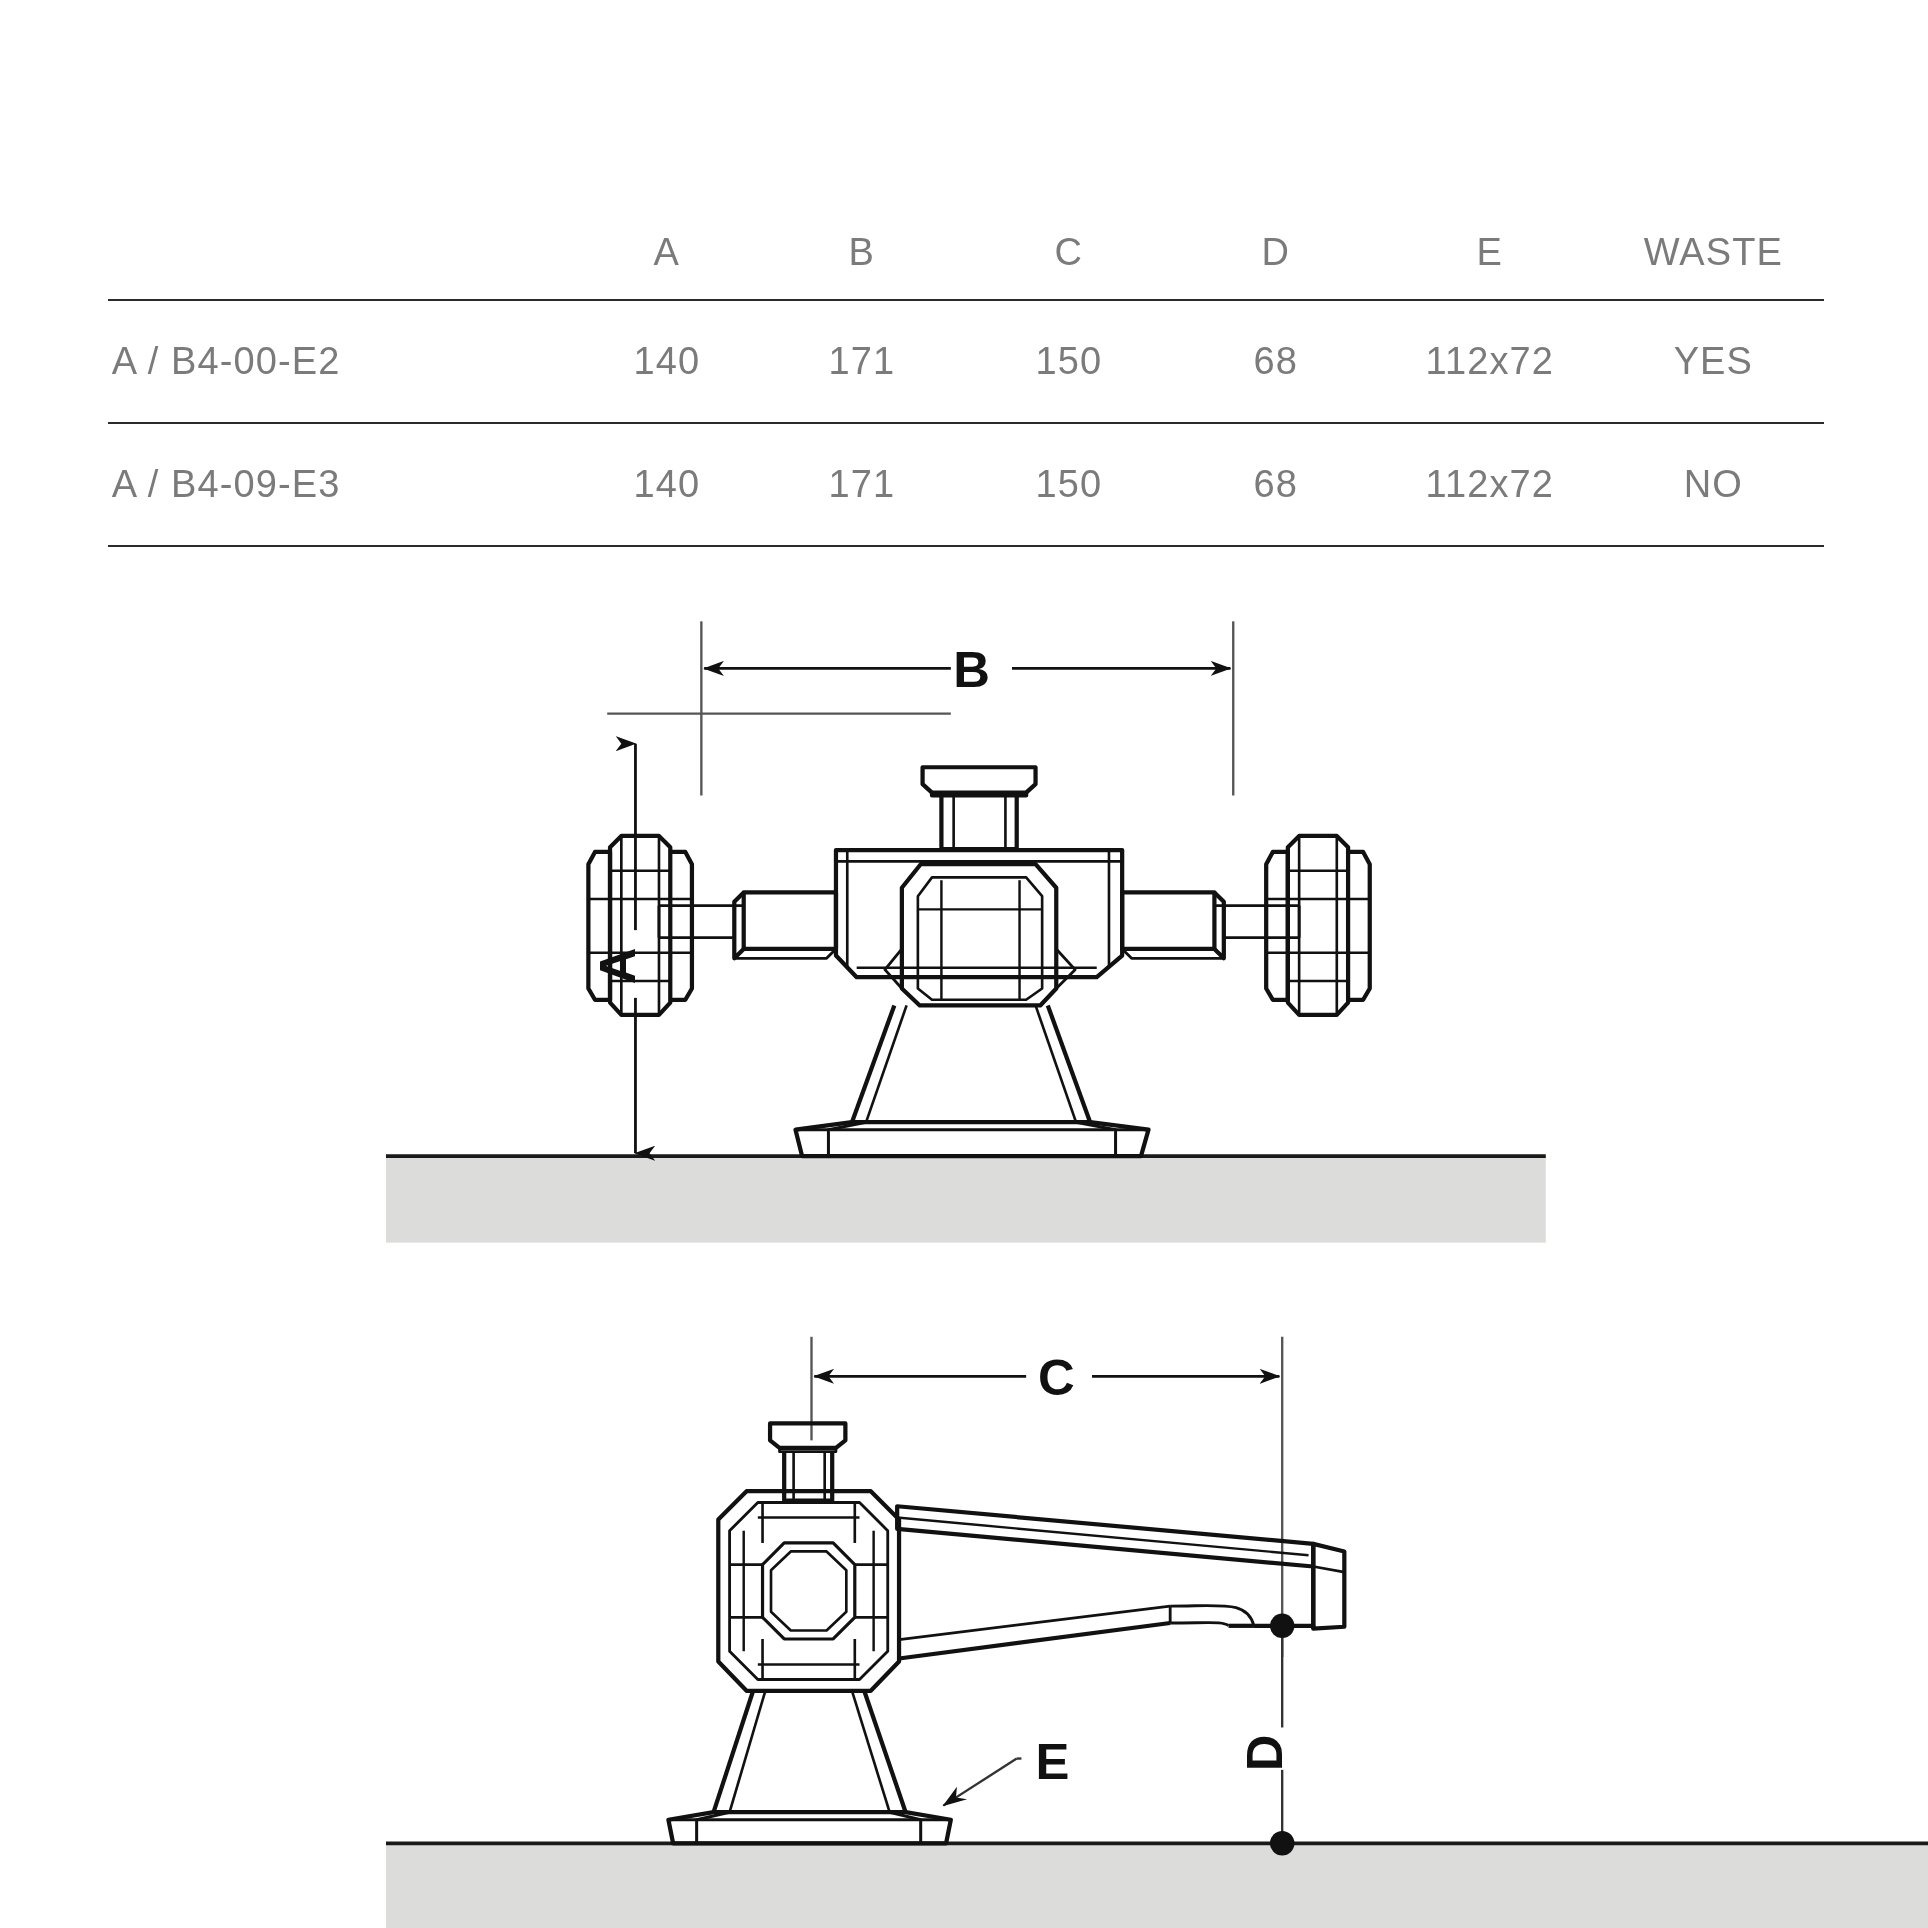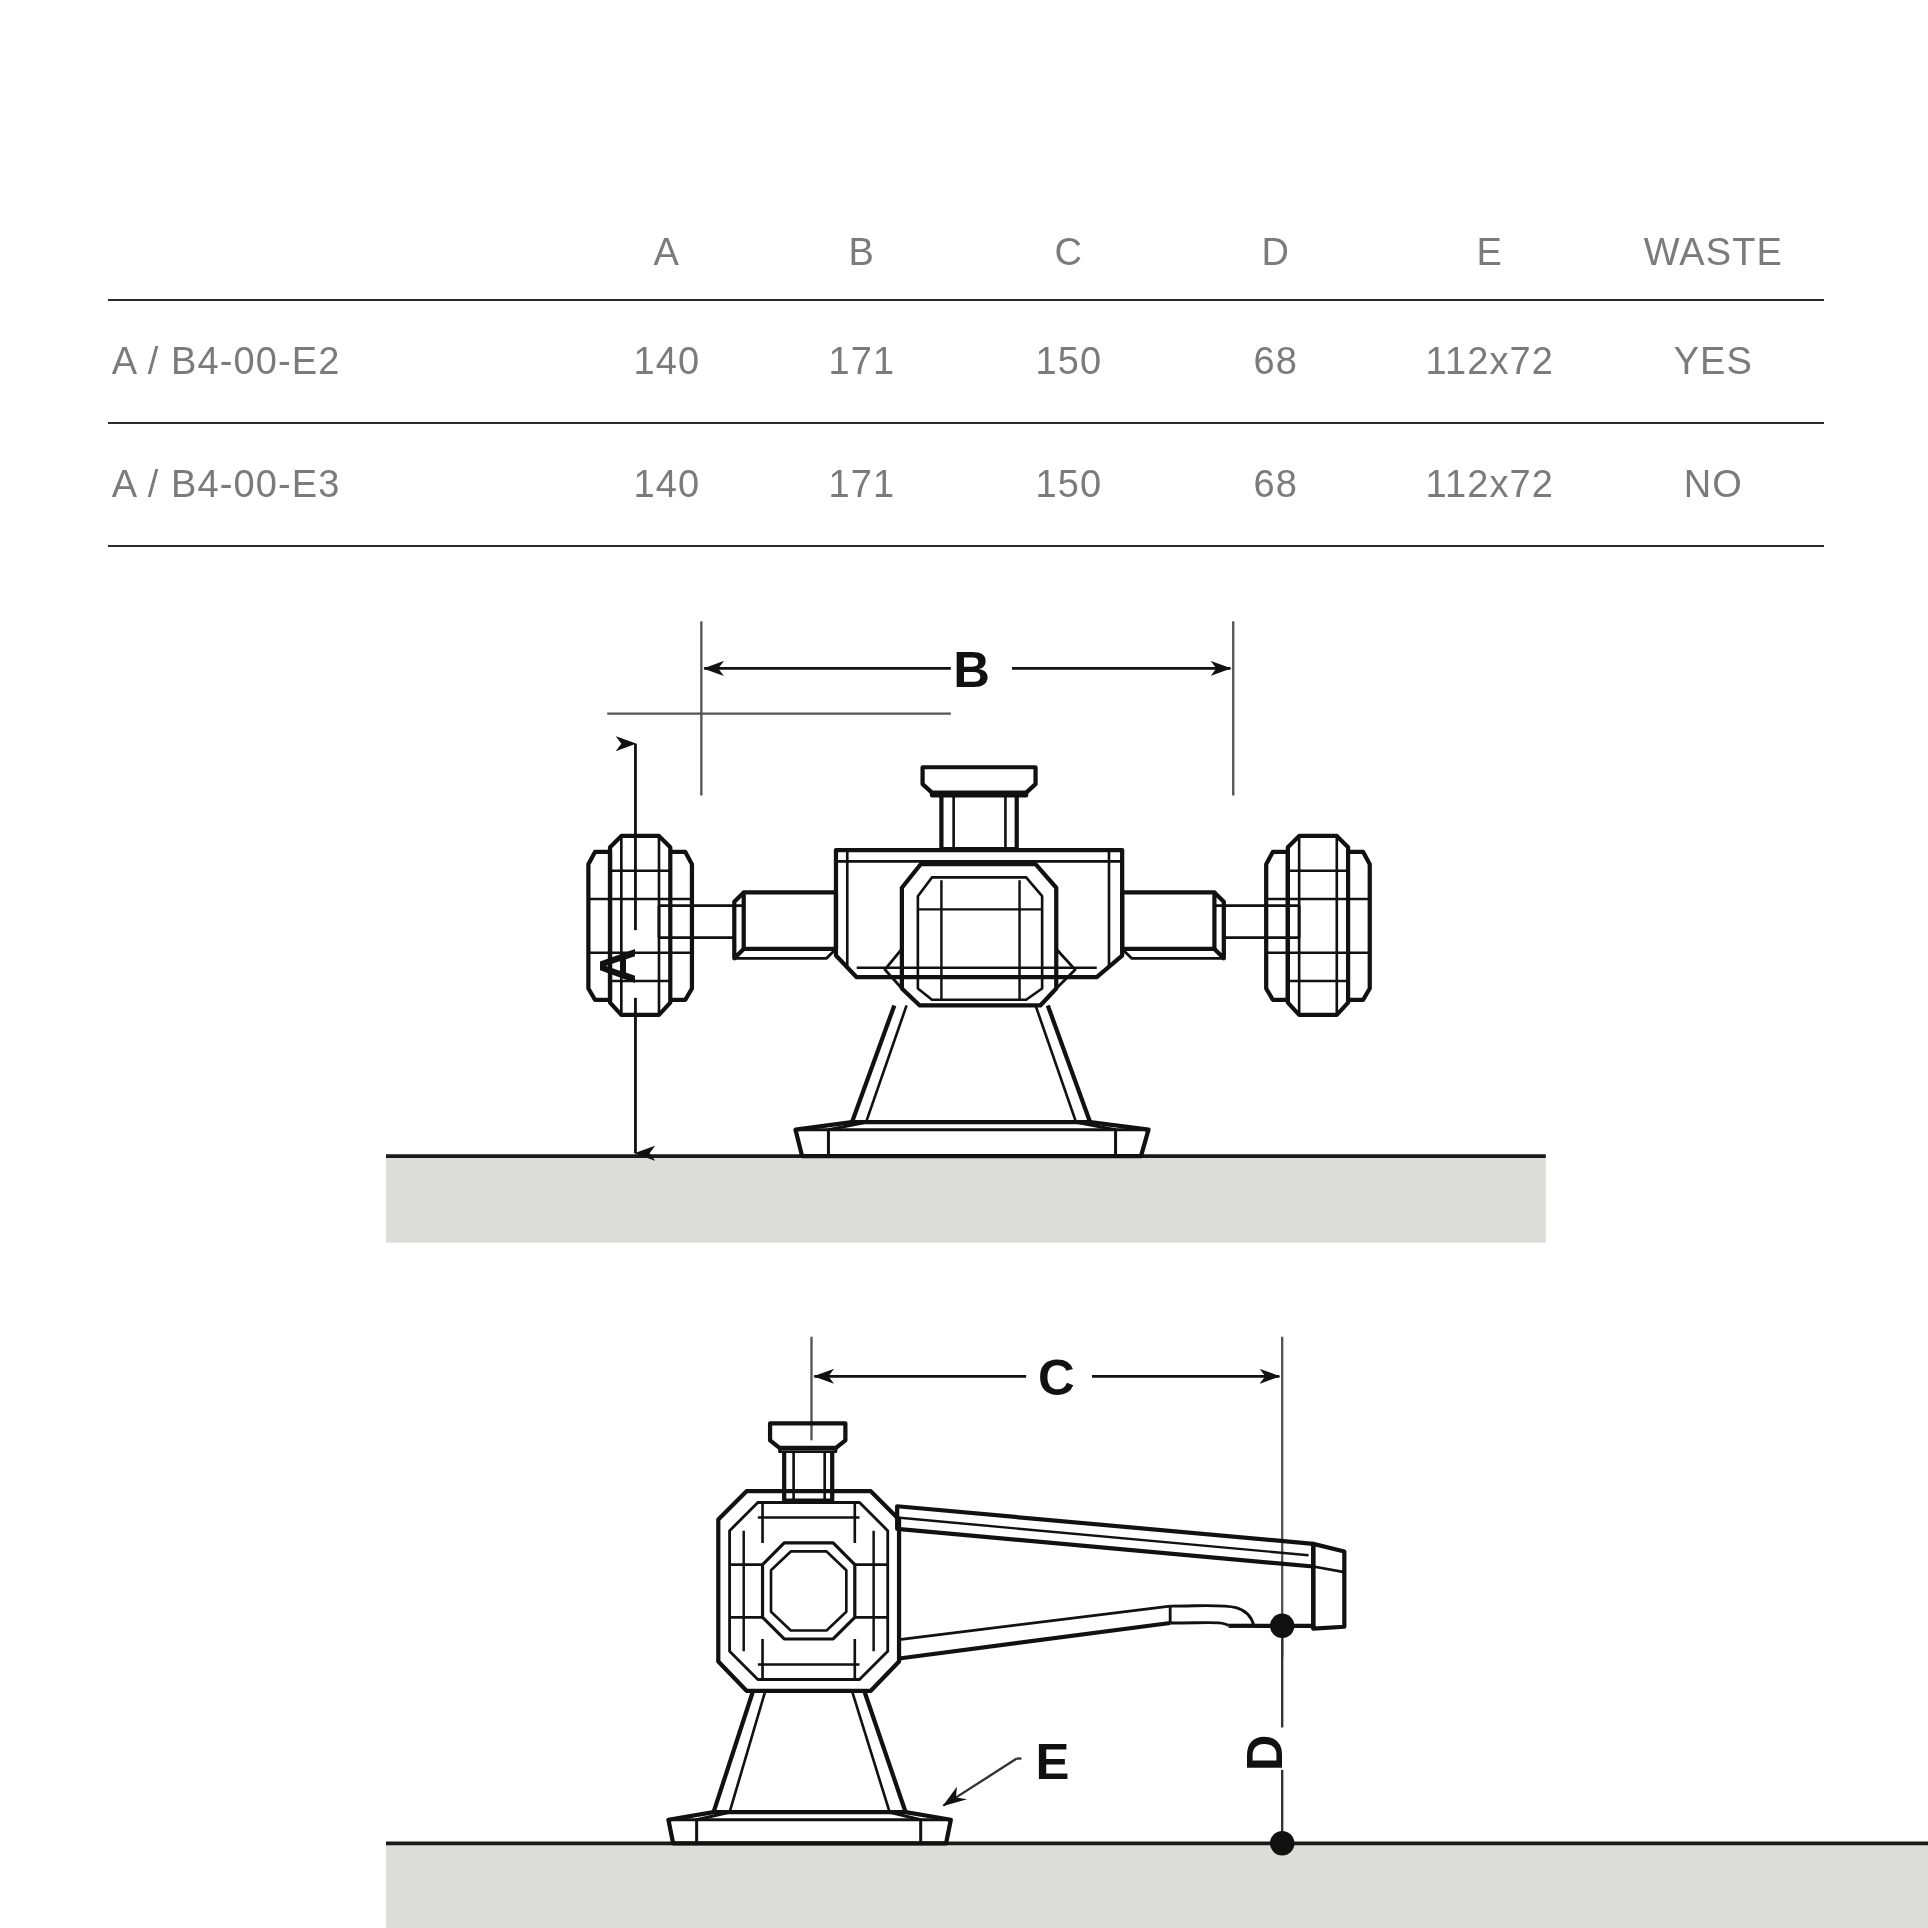--- a/index.html
+++ b/index.html
@@ -91,21 +91,21 @@
       <tr>
         <td class="col-model">A / B4-00-E2</td>
         <td>140</td>
         <td>171</td>
         <td>150</td>
         <td>68</td>
         <td>112x72</td>
         <td>YES</td>
       </tr>
       <tr>
-        <td class="col-model">A / B4-00-E3</td>
+        <td class="col-model">A / B4-09-E3</td>
         <td>140</td>
         <td>171</td>
         <td>150</td>
         <td>68</td>
         <td>112x72</td>
         <td>NO</td>
       </tr>
     </tbody>
   </table>
 </div>

